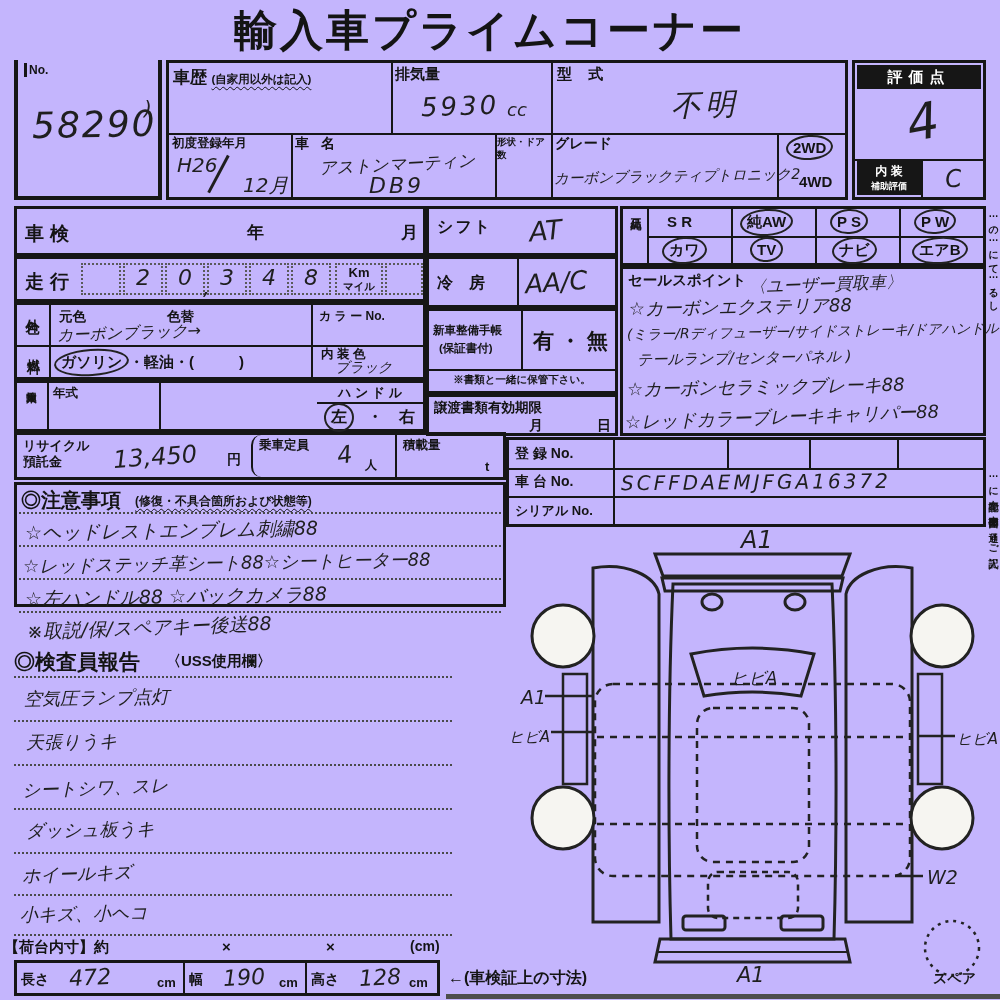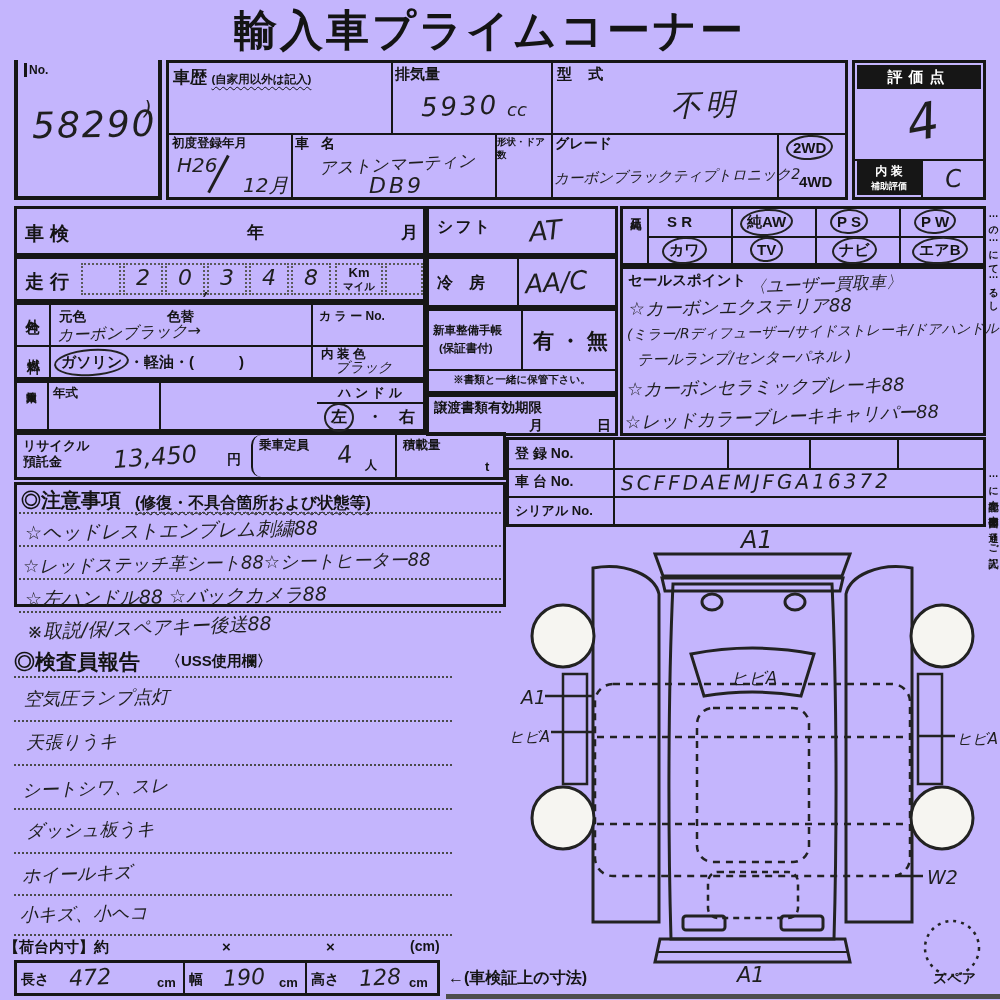--- a/index.html
+++ b/index.html
@@ -157,21 +157,21 @@
       <span class="b" style="position:absolute;left:112px;top:22px;font-size:12px;">人</span>
     </div>
     <div class="abs bl2" style="left:378px;top:0;width:108px;height:42px;">
       <span class="b" style="position:absolute;left:6px;top:2px;font-size:12.5px;">積載量</span>
       <span class="b" style="position:absolute;left:88px;top:24px;font-size:13px;">t</span>
     </div>
   </div>
 
   <div class="abs bx" style="left:14px;top:482px;width:492px;height:125px;">
     <span class="b" style="position:absolute;left:4px;top:2px;font-size:20px;">◎注意事項</span>
-    <span class="b wavy" style="position:absolute;left:118px;top:8px;font-size:16px;">(修復・不具合箇所および状態等)</span>
+    <span class="b wavy" style="position:absolute;left:118px;top:8px;font-size:12px;">(修復・不具合箇所および状態等)</span>
     <div class="abs dot" style="left:2px;top:27px;width:482px;"></div>
     <div class="abs dot" style="left:2px;top:29px;width:482px;height:31px;">
         <span class="hw" style="position:absolute;left:6px;top:4px;font-size:19px;transform:rotate(-1deg);">☆ヘッドレストエンブレム刺繍88</span>
       </div>
     <div class="abs dot" style="left:2px;top:62px;width:482px;height:31px;">
         <span class="hw" style="position:absolute;left:4px;top:4px;font-size:18px;transform:rotate(-1deg);">☆レッドステッチ革シート88☆シートヒーター88</span>
       </div>
     <div class="abs dot" style="left:2px;top:95px;width:482px;height:31px;">
         <span class="hw" style="position:absolute;left:6px;top:4px;font-size:19px;transform:rotate(-1deg);">☆左ハンドル88 ☆バックカメラ88</span>
       </div>

